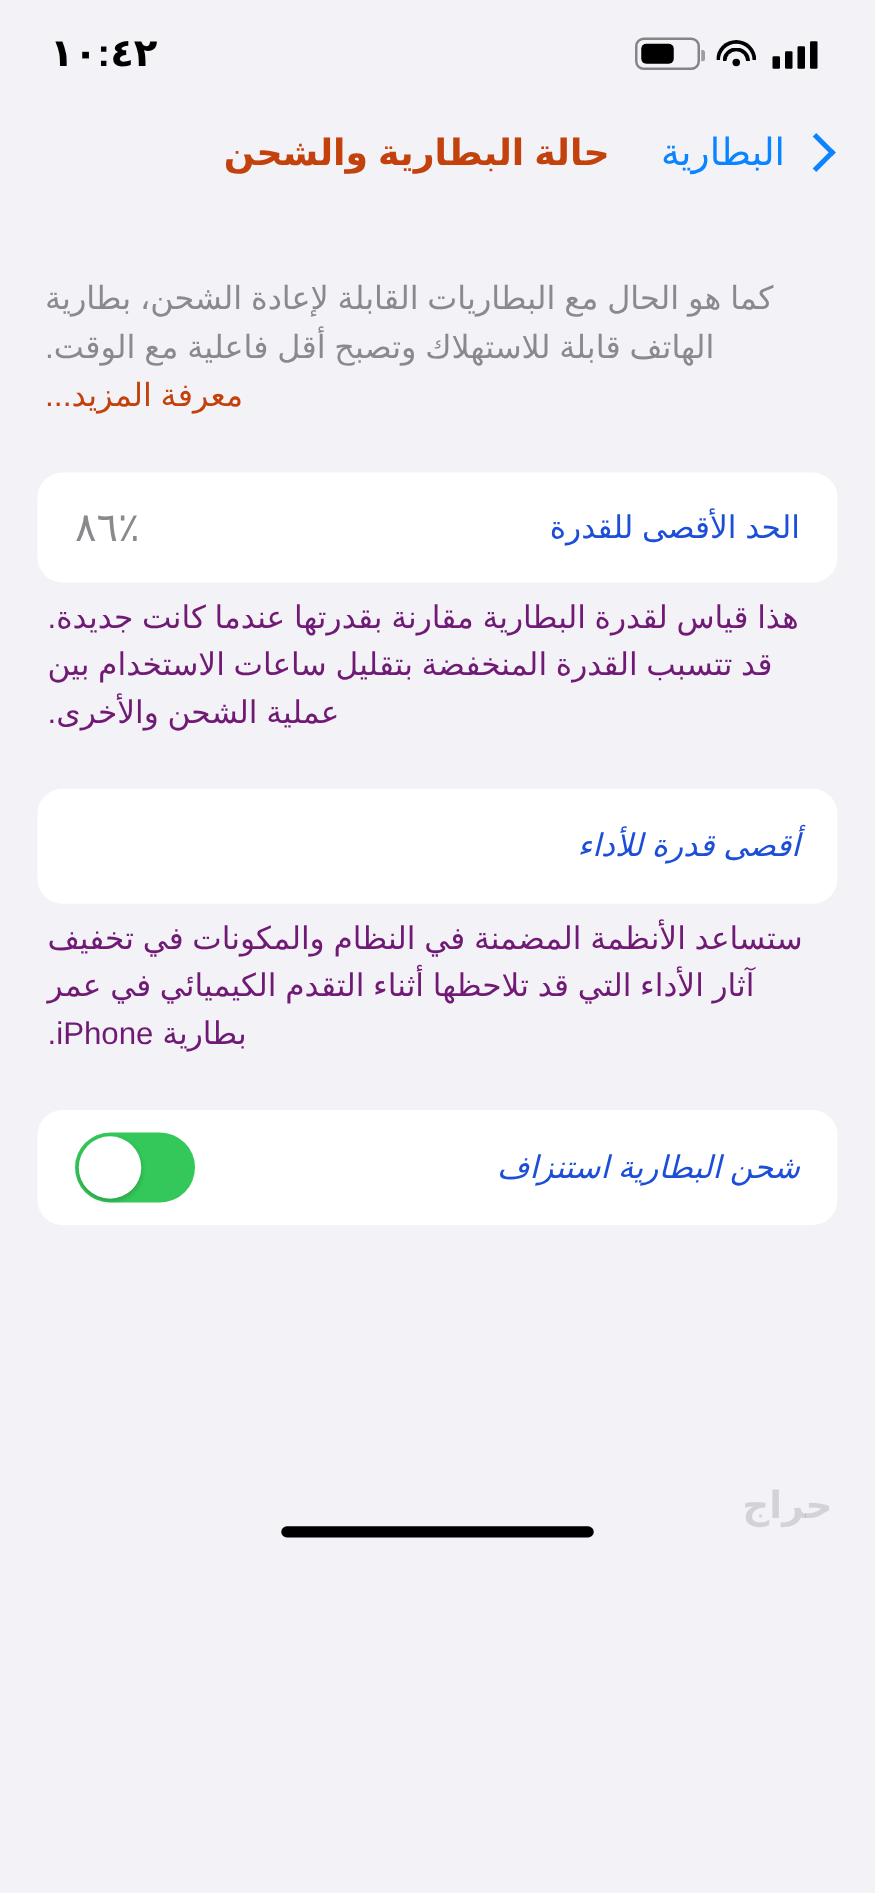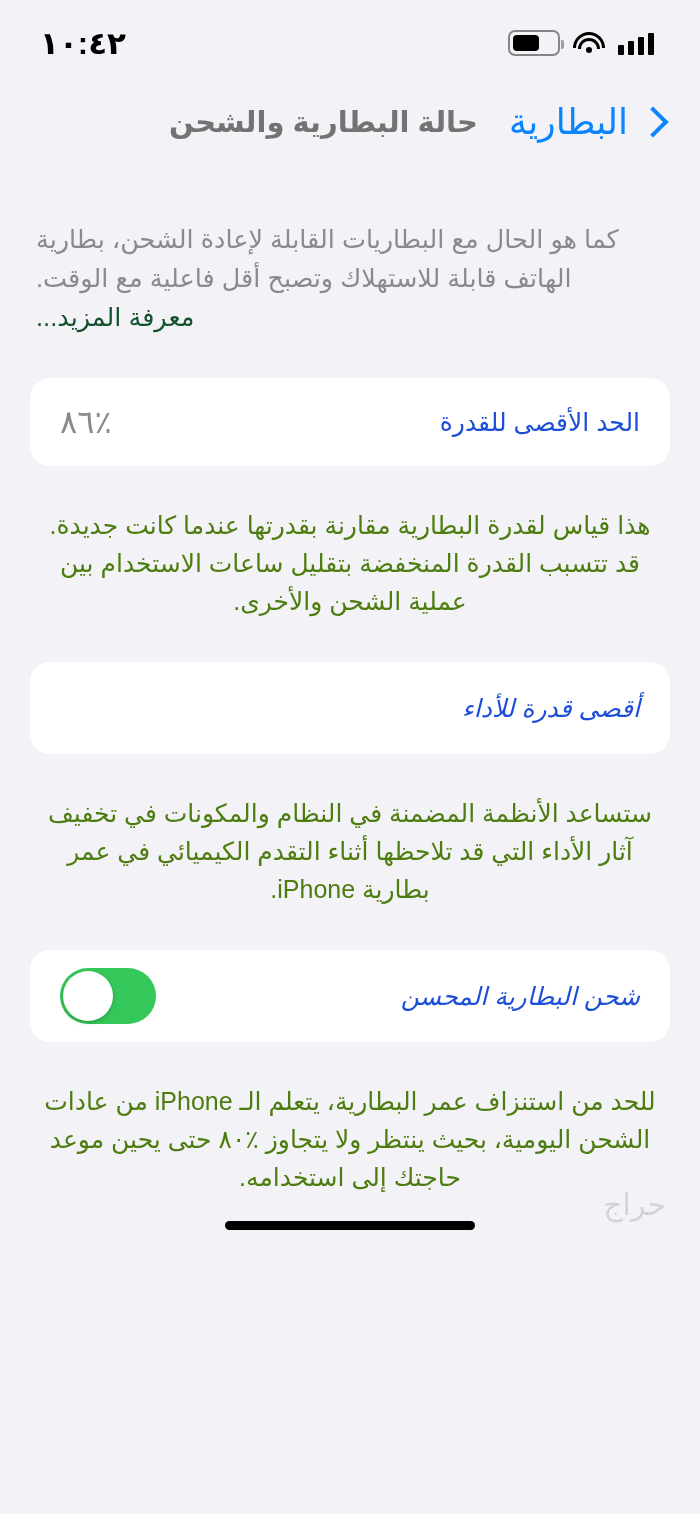--- a/index.html
+++ b/index.html
@@ -115,31 +115,31 @@
     display: flex;
     align-items: center;
     justify-content: space-between;
     padding: 0 34px 0 28px;
     box-sizing: border-box;
     direction: rtl;
   }
   .nav-title {
     font-size: 29px;
     font-weight: 700;
-    color: #737373;
+    color: #c2410c;
     flex: 1;
     text-align: center;
     margin-right: -80px;
   }
   .nav-back {
     display: flex;
     align-items: center;
     gap: 6px;
     color: #0a84ff;
-    font-size: 36px;
+    font-size: 30px;
     direction: rtl;
   }
   .chev {
     width: 18px;
     height: 18px;
     border-right: 4px solid #0a84ff;
     border-top: 4px solid #0a84ff;
     transform: rotate(45deg);
     margin-right: 2px;
     margin-left: 8px;
@@ -153,21 +153,21 @@
   }
   .intro {
     margin-top: 62px;
     font-size: 25.5px;
     line-height: 1.52;
     color: #8a8a8e;
     text-align: left;
     padding: 0 6px;
   }
   .learn-more {
-    color: #14532d;
+    color: #c2410c;
     display: inline;
   }
   .card {
     background: #fff;
     border-radius: 20px;
     min-height: 88px;
     display: flex;
     align-items: center;
     justify-content: space-between;
     padding: 0 30px;
@@ -180,23 +180,23 @@
     color: #1d4ed8;
     font-weight: 400;
   }
   .card-value {
     font-size: 32px;
     color: #8a8a8e;
   }
   .footnote {
     font-size: 25px;
     line-height: 1.52;
-    color: #4d7c0f;
-    text-align: center;
-    margin-top: 40px;
+    color: #701a75;
+    text-align: left;
+    margin-top: 9px;
     padding: 0 8px;
   }
   
   .toggle {
     width: 96px;
     height: 56px;
     border-radius: 28px;
     background: #34c759;
     position: relative;
     flex: none;
@@ -222,21 +222,21 @@
     height: 9px;
     border-radius: 5px;
     background: #000;
   }
   .watermark {
     position: absolute;
     bottom: 30px;
     right: 34px;
     font-size: 30px;
     color: rgba(0,0,0,0.13);
-    font-weight: 400;
+    font-weight: 700;
     letter-spacing: 1px;
   }
 </style>
 </head>
 <body>
 
 <div class="phone">
 
   <div class="status-bar">
     <div class="status-right-group">
@@ -279,25 +279,24 @@
       <div class="card-value">٪٨٦</div>
     </div>
     <div class="footnote">هذا قياس لقدرة البطارية مقارنة بقدرتها عندما كانت جديدة. قد تتسبب القدرة المنخفضة بتقليل ساعات الاستخدام بين عملية الشحن والأخرى.</div>
 
     <div class="card tall">
       <div class="card-label">أقصى قدرة للأداء</div>
     </div>
     <div class="footnote">ستساعد الأنظمة المضمنة في النظام والمكونات في تخفيف آثار الأداء التي قد تلاحظها أثناء التقدم الكيميائي في عمر بطارية iPhone.</div>
 
     <div class="card tall">
-      <div class="card-label">شحن البطارية المحسن</div>
+      <div class="card-label">شحن البطارية استنزاف</div>
       <div class="toggle">
         <div class="knob"></div>
       </div>
     </div>
-    <div class="footnote">للحد من استنزاف عمر البطارية، يتعلم الـ iPhone من عادات الشحن اليومية، بحيث ينتظر ولا يتجاوز ٪٨٠ حتى يحين موعد حاجتك إلى استخدامه.</div>
 
   </div>
 
   <div class="watermark">حراج</div>
   <div class="home-indicator"></div>
 
 </div>
 
 </body></html>

